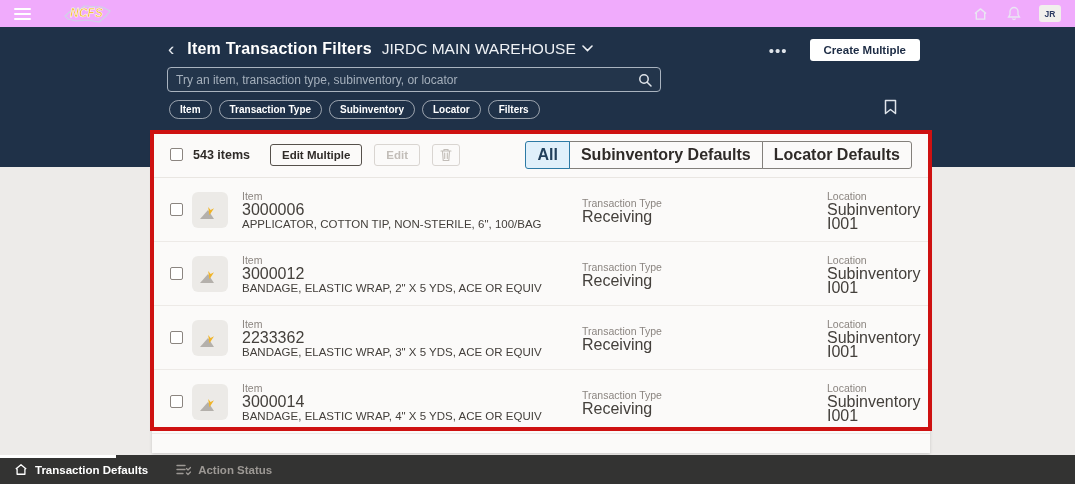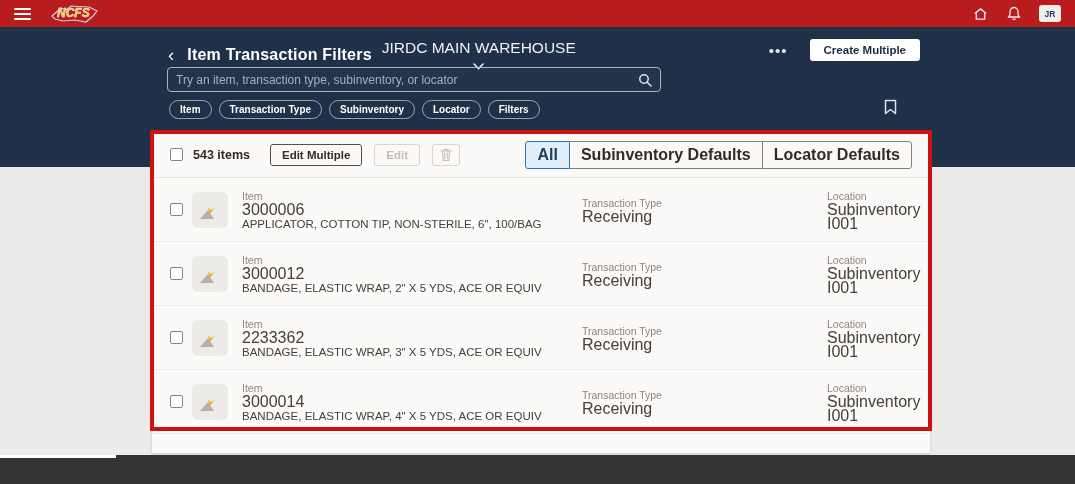--- a/index.html
+++ b/index.html
@@ -1,35 +1,35 @@
 <!DOCTYPE html>
 <html><head>
 <meta charset="utf-8">
 <style>
   * { margin:0; padding:0; box-sizing:border-box; }
   html,body { width:1075px; height:484px; overflow:hidden; }
   body { font-family:"Liberation Sans","DejaVu Sans",sans-serif; position:relative; background:#edebe9; }
 
   
-  .topbar { position:absolute; left:0; top:0; width:1075px; height:27px; background:#b91c1c;
-            display:flex; align-items:center; padding:0 14px; z-index:30; }
+  .topbar { position:absolute; left:0; top:0; width:1075px; height:27px; background:#f0abfc;
+            display:flex; align-items:center; padding:0 14px; z-index:30;gap:13px; }
   .hamburger { width:17px; height:12px; display:flex; flex-direction:column; justify-content:space-between; cursor:pointer; margin-right:18px; }
   .hamburger span { display:block; height:2px; background:#fff; border-radius:1px; }
   .brand-logo { height:24px; display:flex; align-items:center; }
   .topbar-right { margin-left:auto; display:flex; align-items:center; gap:16px; }
   .tb-icon { width:18px; height:18px; display:flex; align-items:center; justify-content:center; cursor:pointer; }
   .avatar { width:22px; height:17px; background:#f1efec; color:#2c3a63; font-size:8.5px; font-weight:bold;
             border-radius:3px; display:flex; align-items:center; justify-content:center; cursor:pointer; }
 
   
   .headerband { position:absolute; left:0; top:27px; width:1075px; height:140px; background:#1f3148; z-index:1; }
   .hdr-row { position:absolute; left:168px; top:12px; right:160px; display:flex; align-items:center; }
   .back-chevron { color:#e8ecf1; font-size:19px; line-height:1; cursor:pointer; margin-right:13px; font-weight:normal; }
   .page-title { color:#fff; font-size:16px; font-weight:bold; letter-spacing:.2px; }
-  .page-subtitle { color:#eef1f5; font-size:15.5px; margin-left:10px; display:flex; align-items:center; gap:6px; cursor:pointer;flex-direction:column; }
+  .page-subtitle { color:#eef1f5; font-size:15.5px; margin-left:10px; display:flex; align-items:center; gap:6px; cursor:pointer; }
   .hdr-actions { position:absolute; right:155px; top:12px; display:flex; align-items:center; gap:22px; }
   .dots { color:#dfe4ea; font-size:15px; letter-spacing:1px; cursor:pointer; line-height:1; }
   .btn-create { background:#fff; color:#1c2b44; font-weight:bold; font-size:11.5px; border:none;
                 border-radius:3px; padding:5px 14px; cursor:pointer; font-family:inherit; }
   .searchbox { position:absolute; left:167px; top:40px; width:494px; height:25px; border:1px solid #a9b3bf;
                border-radius:4px; display:flex; align-items:center; padding:0 8px; background:rgba(255,255,255,0.02); }
   .searchbox input { flex:1; background:transparent; border:none; outline:none; color:#dfe5ea;
                      font-size:12px; font-family:inherit; }
   .searchbox input::placeholder { color:#a5b0bc; opacity:1; }
   .chips { position:absolute; left:169px; top:73px; display:flex; gap:7px; }
@@ -253,13 +253,26 @@
         <div class="val">Subinventory I001</div>
       </span>
     </div>
   </div>
 </div>
 
 <div class="annotation"></div>
 
 <div class="footer">
   <div class="f-indicator"></div>
+  <div class="f-tab active">
+    <svg width="14" height="13" viewBox="0 0 16 15">
+        <path d="M2 7 L8 2 L14 7 M3.5 6.5 V13 H12.5 V6.5" fill="none" stroke="#ffffff" stroke-width="1.5" stroke-linejoin="round"></path>
+      </svg>
+    <span class="f-lbl">Transaction Defaults</span>
+  </div>
+  <div class="f-tab inactive">
+    <svg width="15" height="13" viewBox="0 0 15 13">
+      <path d="M1 2.5 h8 M1 6.5 h8 M1 10.5 h6" stroke="#9c9894" stroke-width="1.4" stroke-linecap="round" fill="none"></path>
+      <path d="M10.5 5.5 l1.5 1.5 2.5-2.5 M10.5 10 l1.5 1.5 2.5-2.5" stroke="#9c9894" stroke-width="1.3" fill="none" stroke-linecap="round" stroke-linejoin="round"></path>
+    </svg>
+    <span class="f-lbl">Action Status</span>
+  </div>
 </div>
 
 </body></html>

